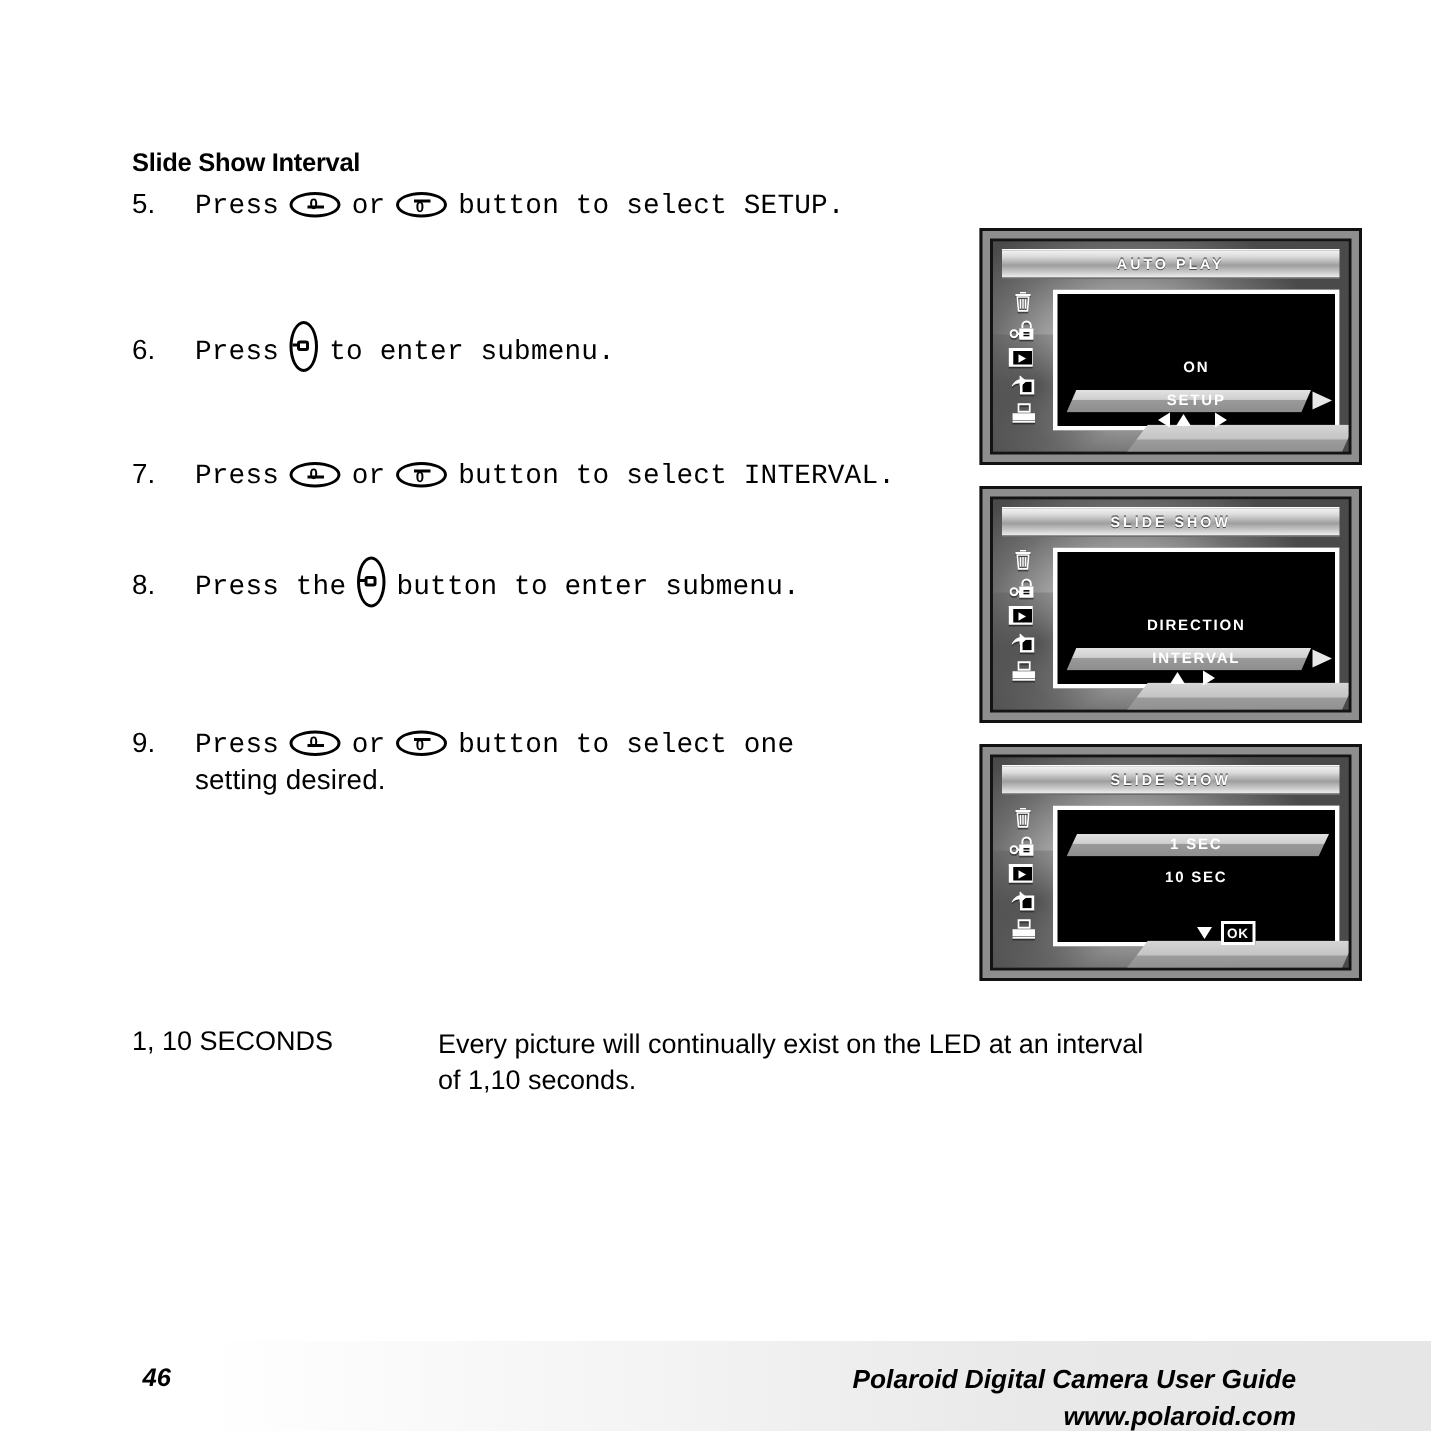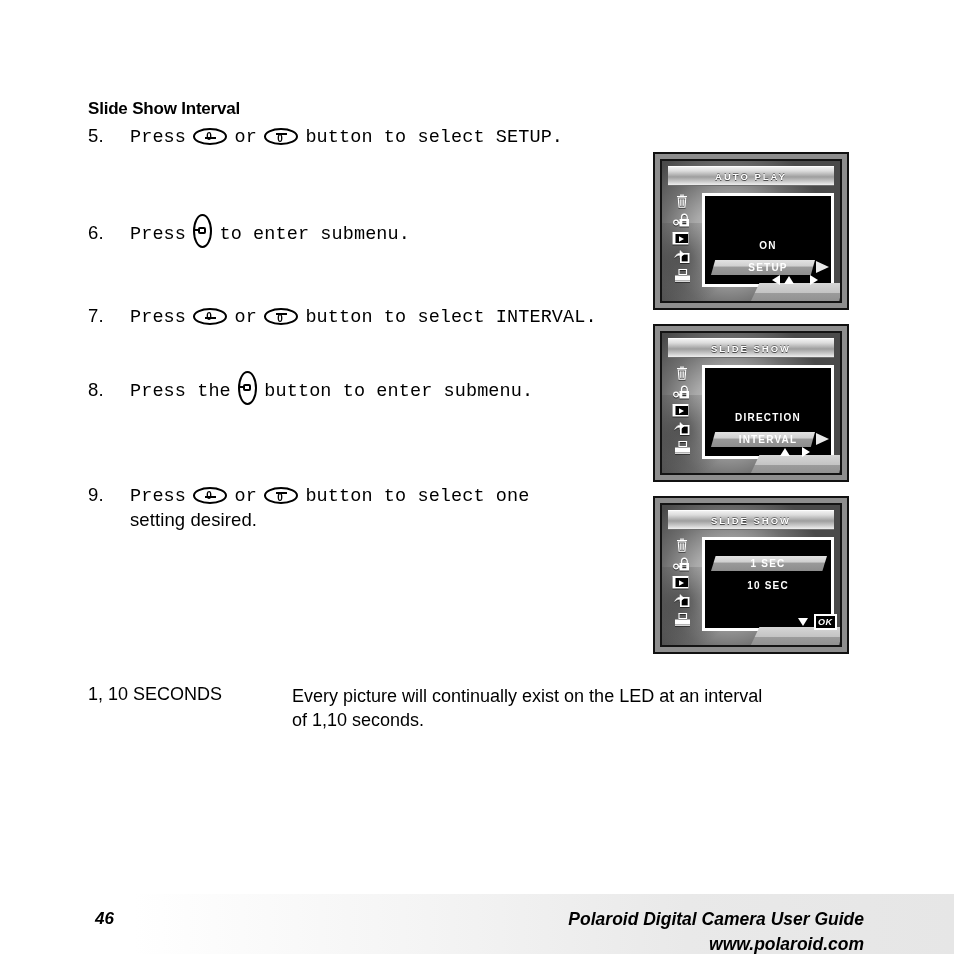--- a/index.html
+++ b/index.html
@@ -93,21 +93,21 @@
   .footer-lines {
     position:absolute; right:90px; top:871px;
     text-align:right;
     font-size:17.5px; font-weight:bold; font-style:italic;
     line-height:1.45;
   }
 
   
   .cam {
     position:absolute;
-    width:196px; height:158px;
+    width:255px; height:158px;
     border:2px solid #111;
     background:#8e8e8e;
     padding:5px;
   }
   .cam-inner {
     position:relative;
     width:100%; height:100%;
     border:2px solid #141414;
     overflow:hidden;
     
@@ -461,21 +461,21 @@
             </div>
             <span>1 SEC</span>
           </div>
           <div class="osd-row" style="top:36px;">
             <span>10 SEC</span>
           </div>
         </div>
       </div>
 
       <div class="hintbar" style="left:88px; right:-4px; bottom:-2px; height:20px;"></div>
-      <div class="hint-glyphs" style="left:136px; bottom:15px; gap:6px;font-style:italic;">
+      <div class="hint-glyphs" style="left:136px; bottom:15px; gap:6px;">
         <span class="tri down"></span>
         <span class="ok-box">OK</span>
       </div>
 
     </div>
   </div>
 
   <div class="footer"></div>
   <div class="footer-page">46</div>
   <div class="footer-lines">

